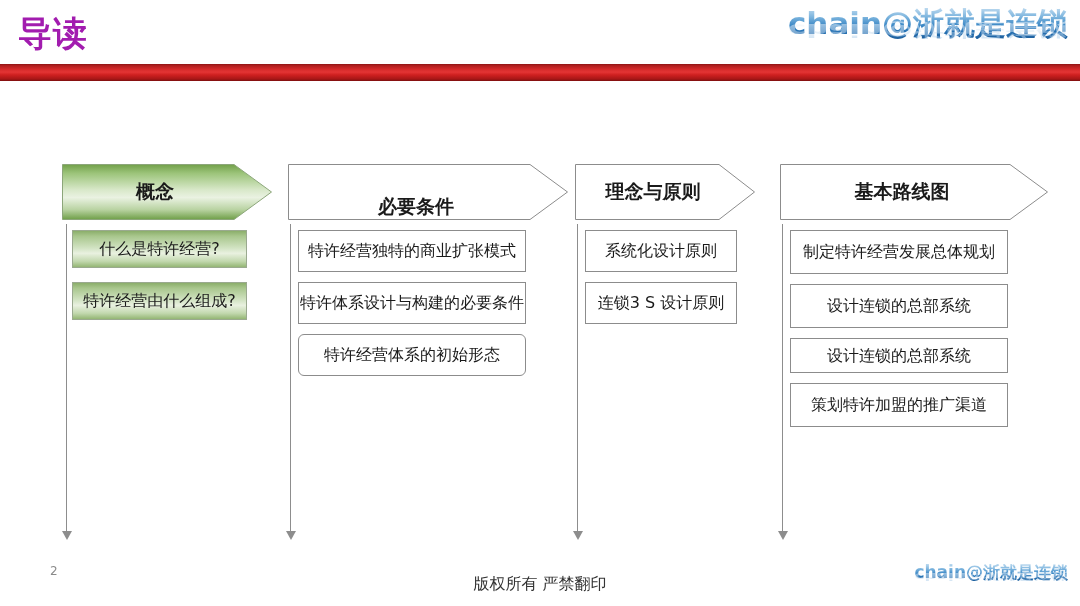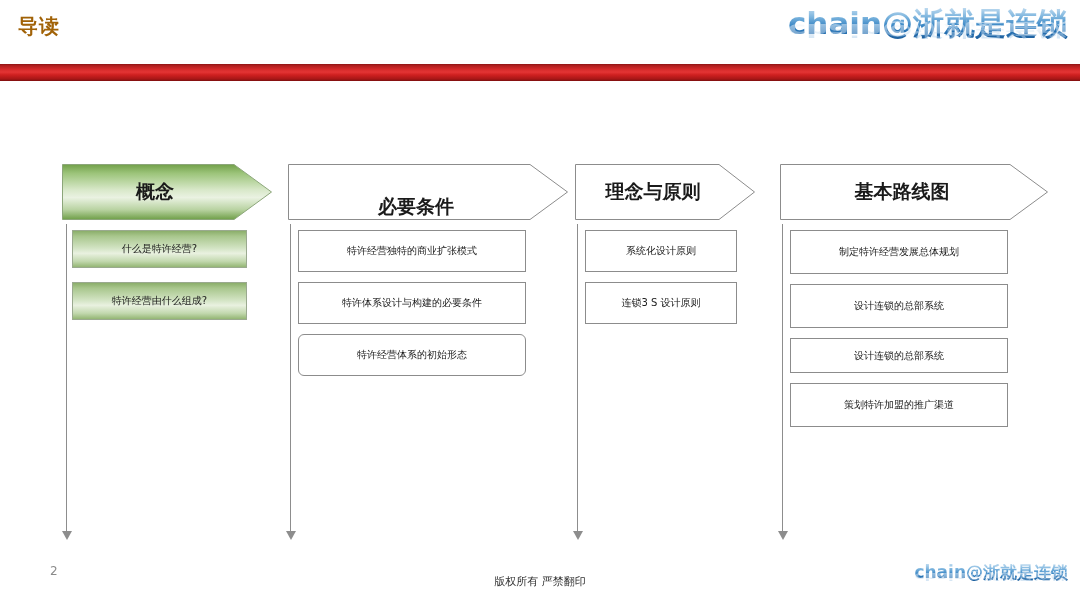--- a/index.html
+++ b/index.html
@@ -16,23 +16,23 @@
     height: 606px;
     background: #ffffff;
     overflow: hidden;
   }
 
   
   .slide-title {
     position: absolute;
     left: 18px;
     top: 16px;
-    font-size: 20px;
+    font-size: 34px;
     font-weight: bold;
-    color: #a16207;
+    color: #a21caf;
     letter-spacing: 1px;
     line-height: 1;
   }
 
   .brand-logo {
     position: absolute;
     font-weight: bold;
     line-height: 1;
     white-space: nowrap;
     user-select: none;
@@ -118,21 +118,21 @@
     z-index: 1;
   }
 
   .item-box {
     box-sizing: border-box;
     border: 1px solid #8c8c8c;
     background: #ffffff;
     display: flex;
     align-items: center;
     justify-content: center;
-    font-size: 10px;
+    font-size: 16px;
     color: #1a1a1a;
     text-align: center;
     line-height: 1.2;
   }
   .item-box.green {
     border: 1px solid #9aa98f;
     background-image: linear-gradient(to bottom,
       #8bae6a 0%, #a8c68c 14%, #d3e4c4 48%, #e9f1e0 62%, #c2d8ae 84%, #94b674 100%);
   }
 
@@ -157,21 +157,21 @@
     top: 564px;
     font-size: 12px;
     color: #8a8a8a;
   }
   .footer-note {
     position: absolute;
     left: 0;
     top: 574px;
     width: 1080px;
     text-align: center;
-    font-size: 11px;
+    font-size: 16px;
     color: #333333;
   }
 </style>
 </head>
 <body>
 
 <div id="slide">
 
   <div class="slide-title">导读</div>
 

